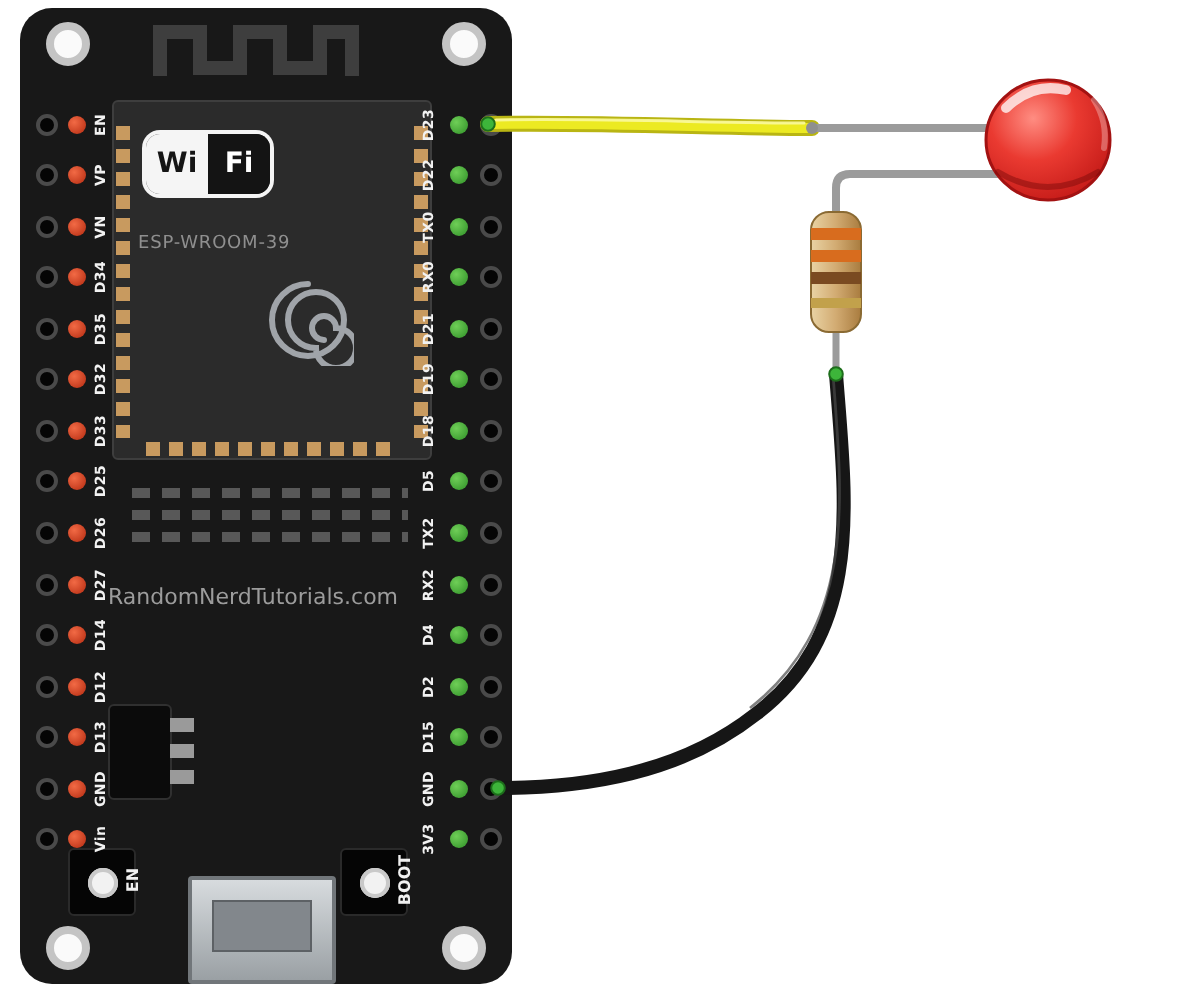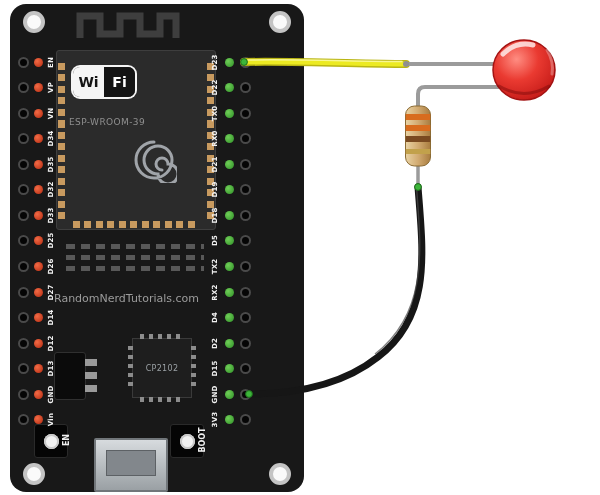--- a/index.html
+++ b/index.html
@@ -1,19 +1,19 @@
 <!DOCTYPE html>
 <html style="--board-body: #181818; --module-shield: #2b2b2b; --copper-pad: #c89a5f; --pin-label-text: #f2f2f2; --wire-yellow: #ecea22; --wire-black: #161616; --lead-gray: #9b9b9b; --terminal-green: #3db53a; --led-red: #e02e28;"><head>
 <meta charset="utf-8">
 <style>
   html,body{margin:0;padding:0;background:#fff;}
   .stage{position:relative;width:600px;height:495px;background:#ffffff;overflow:hidden;
          font-family:"DejaVu Sans",sans-serif;}
   .board{position:absolute;left:10px;top:4px;width:246px;height:488px;
-         background:var(--board-body,#181818);border-radius:16px;padding-left:48px;}
+         background:var(--board-body,#181818);border-radius:16px;}
   
   .hole{position:absolute;width:22px;height:22px;border-radius:50%;background:#fafafa;
         border:4px solid #c4c4c4;box-sizing:border-box;}
   .hole.tl{left:13px;top:7px}.hole.tr{right:13px;top:7px}
   .hole.bl{left:13px;bottom:7px}.hole.br{right:13px;bottom:7px}
   
   .antenna{position:absolute;left:62px;top:2px;width:112px;height:36px;}
   
   .module{position:absolute;left:46px;top:46px;width:158px;height:178px;
           background:var(--module-shield,#2b2b2b);border:1px solid #3e3e3e;border-radius:3px;}
@@ -115,27 +115,20 @@
     <div class="dash-row r3"></div>
 
     <div class="brand">RandomNerdTutorials.com</div>
 
     <div class="regulator">
       <i class="leg1"></i>
       <i class="leg2"></i>
       <i class="leg3"></i>
     </div>
 
-    <div class="cp2102">
-      <div class="cp-strip cp-top"></div>
-      <div class="cp-strip cp-bottom"></div>
-      <div class="cp-strip cp-left"></div>
-      <div class="cp-strip cp-right"></div>
-      <span>CP2102</span>
-    </div>
 
     <div class="usb">
       <div class="usb-inner"></div>
     </div>
 
     <div class="btn btn-en">
       <i></i>
     </div>
     <span class="btn-label en-label">EN</span>
 

